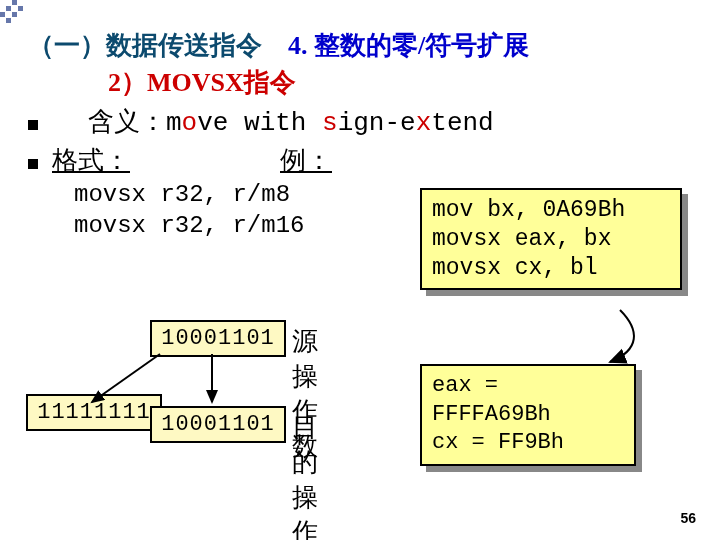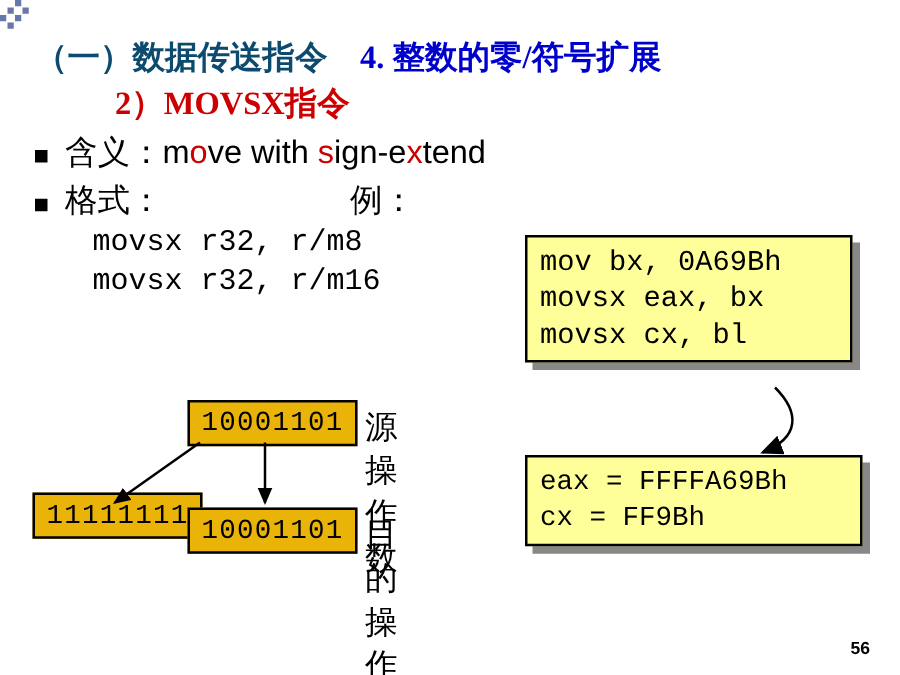--- a/index.html
+++ b/index.html
@@ -34,43 +34,45 @@
     font-weight: bold;
   }
   .purple { color: #0c4a6e; }
   .red { color: #cc0000; }
   .blue { color: #0000cc; }
   .black { color: #000; }
   .line2 {
     font-size: 26px;
     font-weight: bold;
     color: #cc0000;
-    margin-left: 64px;
+    margin-left: 80px;
     margin-top: 2px;
   }
   .bullet-row {
     font-size: 26px;
     margin-top: 4px;
     display: flex;
     align-items: baseline;
   }
   .bullet-sq {
     width: 10px;
     height: 10px;
     background: #000;
     margin-right: 14px;
     margin-top: 12px;
     flex-shrink: 0;
   }
   .meaning {
-    font-family: Liberation Sans, sans-serif;
+    font-family: Liberation Mono, monospace;
+    margin-left: 36px;
   }
   .fmt-row {
     display: flex;
     align-items: flex-start;
+    text-decoration: underline;
   }
   .fmt-left { flex: 0 0 auto; }
   .example-label {
     font-size: 26px;
     margin-left: 150px;
   }
   .syntax-block {
     font-family: "Courier New", monospace;
     font-size: 24px;
     margin-left: 46px;
@@ -88,21 +90,21 @@
     font-family: "Courier New", monospace;
     font-size: 23px;
     padding: 6px 10px;
     line-height: 1.25;
     box-sizing: border-box;
   }
   .result-box {
     position: absolute;
     top: 364px;
     left: 420px;
-    width: 270px;
+    width: 216px;
     background: #ffff99;
     border: 2px solid #000;
     box-shadow: 6px 6px 0 #888;
     font-family: "Courier New", monospace;
     font-size: 22px;
     padding: 6px 10px;
     line-height: 1.3;
     box-sizing: border-box;
   }
   .diagram {
@@ -110,21 +112,21 @@
     top: 320px;
     left: 20px;
   }
   .byte-cell {
     position: absolute;
     border: 2px solid #000;
     font-family: "Courier New", monospace;
     font-size: 22px;
     text-align: center;
     padding: 4px 6px;
-    background: #eab308;
+    background: #fef9c3;
     letter-spacing: 1px;
   }
   .src-byte { top: 0; left: 130px; width: 120px; }
   .dst-hi   { top: 74px; left: 6px; width: 120px; }
   .dst-lo   { top: 86px; left: 130px; width: 120px; }
   .src-label {
     position: absolute;
     top: 4px;
     left: 272px;
     font-size: 26px;

